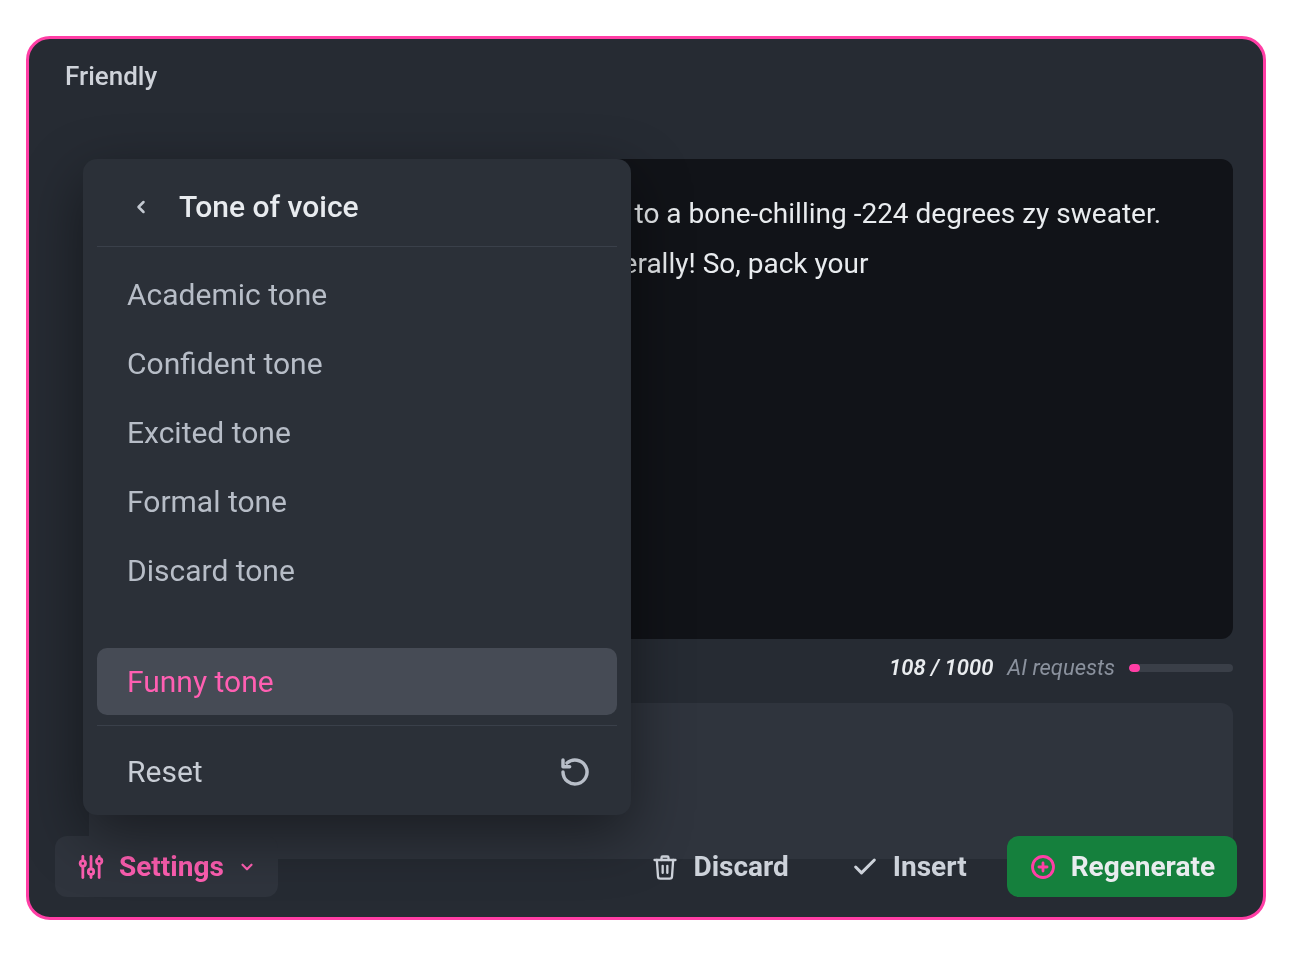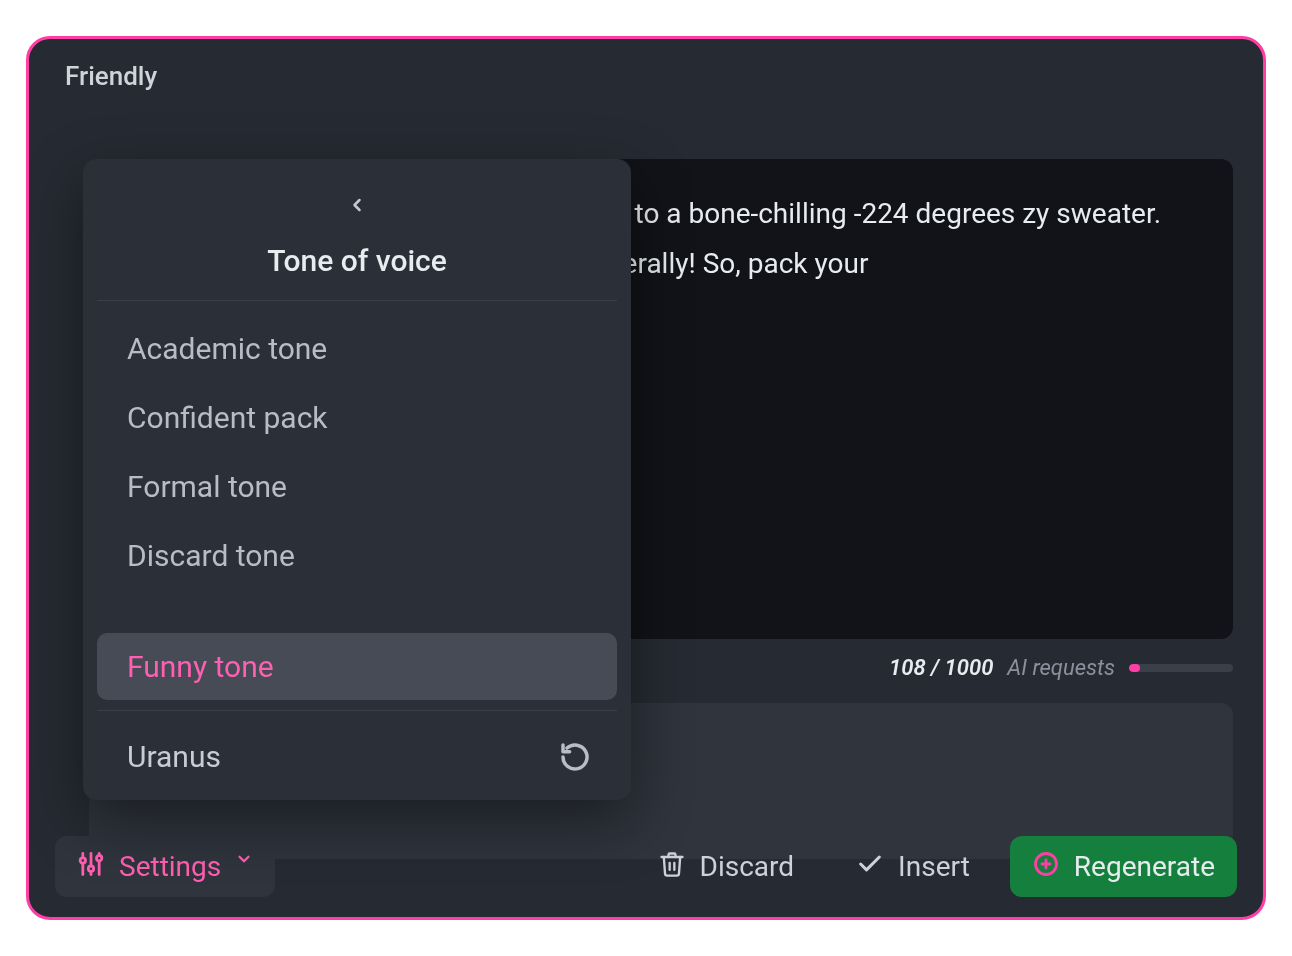--- a/index.html
+++ b/index.html
@@ -106,25 +106,25 @@
     left: 26px;
     right: 26px;
     bottom: 20px;
     display: flex;
     align-items: center;
     gap: 18px;
   }
   .footer .spacer { flex: 1; }
   .btn {
     display: inline-flex;
-    align-items: flex-start;
+    align-items: center;
     gap: 14px;
     padding: 14px 22px;
     font-size: 28px;
-    font-weight: 400;
+    font-weight: 700;
     border-radius: 12px;
     cursor: pointer;
     color: #cdd2da;
   }
   .btn-settings {
     color: #ff5fb2;
     background: #2f343d;
     border-radius: 12px;
   }
   .btn-regenerate { background: #15803d; color: #e9ecef; }
@@ -143,21 +143,20 @@
     padding: 8px 0 4px;
     z-index: 10;
   }
   .popover-header {
     display: flex;
     align-items: center;
     gap: 22px;
     padding: 22px 28px 22px 28px;
     border-bottom: 1px solid #3a404a;
     margin: 0 14px 14px;
-    flex-direction: column;
   }
   .popover-back {
     width: 32px; height: 32px;
     display:flex; align-items:center; justify-content:center;
     color:#c3c8d1; cursor:pointer;
   }
   .popover-title { color: #e8ebef; font-size: 30px; font-weight: 500; }
   .tone-item {
     padding: 16px 30px;
     margin: 2px 14px;
@@ -262,29 +261,30 @@
     <div class="popover-header">
       <span class="popover-back">
         <svg viewBox="0 0 24 24" width="20" height="20" fill="none" stroke="#c3c8d1" stroke-width="3" stroke-linecap="round" stroke-linejoin="round">
             <polyline points="15 18 9 12 15 6"></polyline>
           </svg>
       </span>
       <span class="popover-title">Tone of voice</span>
     </div>
 
     <div class="tone-item">Academic tone</div>
-    <div class="tone-item">Confident pack</div>
+    <div class="tone-item">Confident tone</div>
+    <div class="tone-item">Excited tone</div>
     <div class="tone-item">Formal tone</div>
     <div class="tone-item">Discard tone</div>
     <div class="tone-item selected">Funny tone</div>
 
     <div class="popover-divider"></div>
 
     <div class="reset-row">
-      <span>Uranus</span>
+      <span>Reset</span>
       <span class="reset-icn">
         <svg viewBox="0 0 24 24" fill="none" stroke="currentColor" stroke-width="2.6" stroke-linecap="round" stroke-linejoin="round">
           <path d="M3 12a9 9 0 1 0 3-6.7"></path>
           <polyline points="3 3 3 8 8 8"></polyline>
         </svg>
       </span>
     </div>
   </div>
 
 </div>

